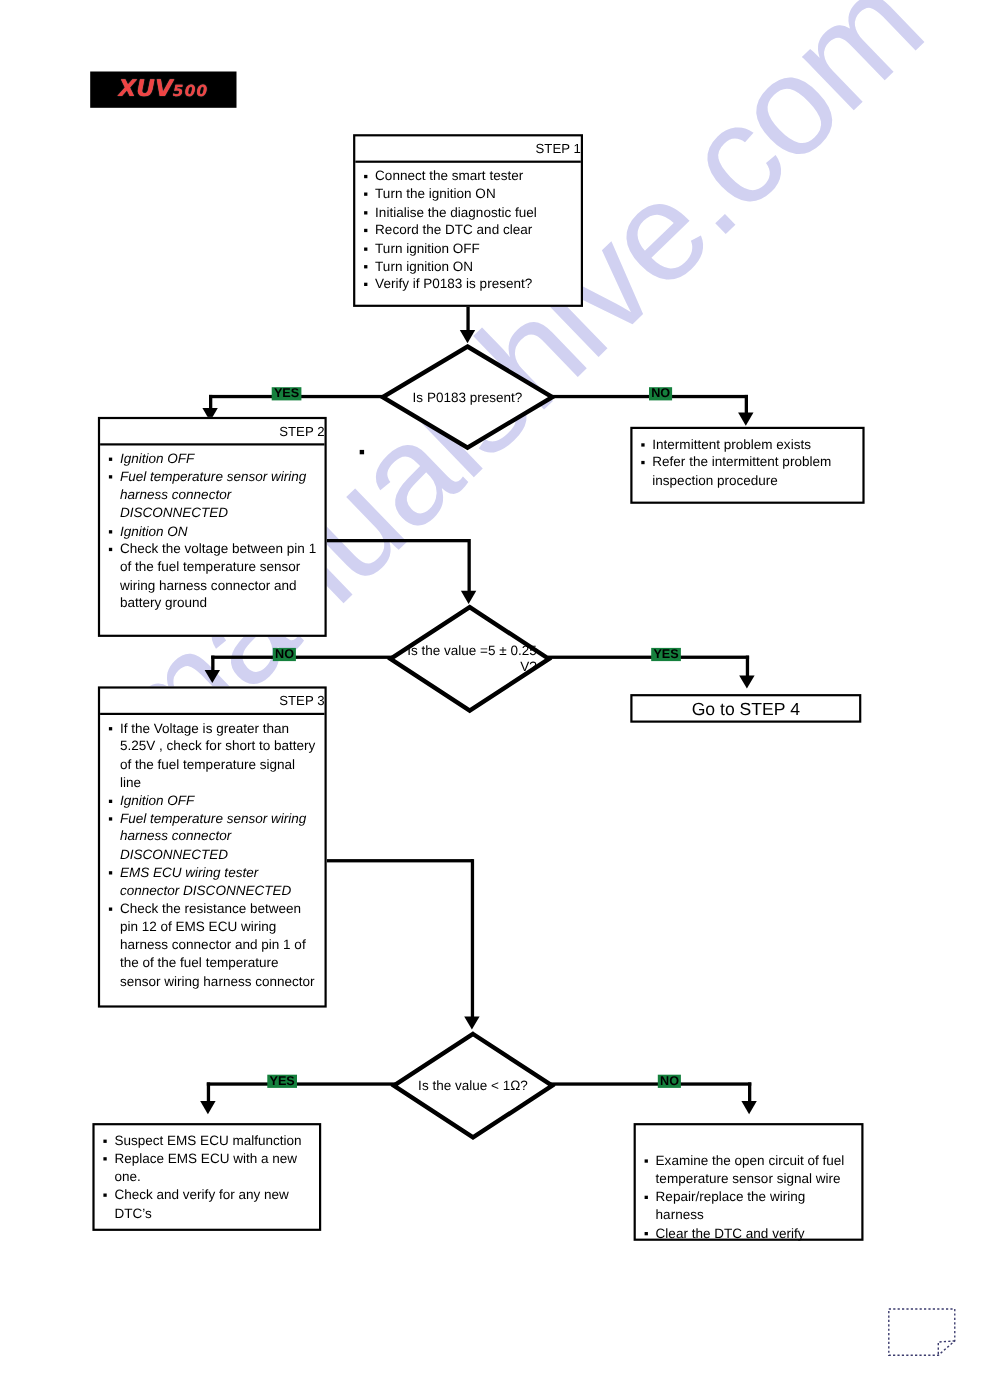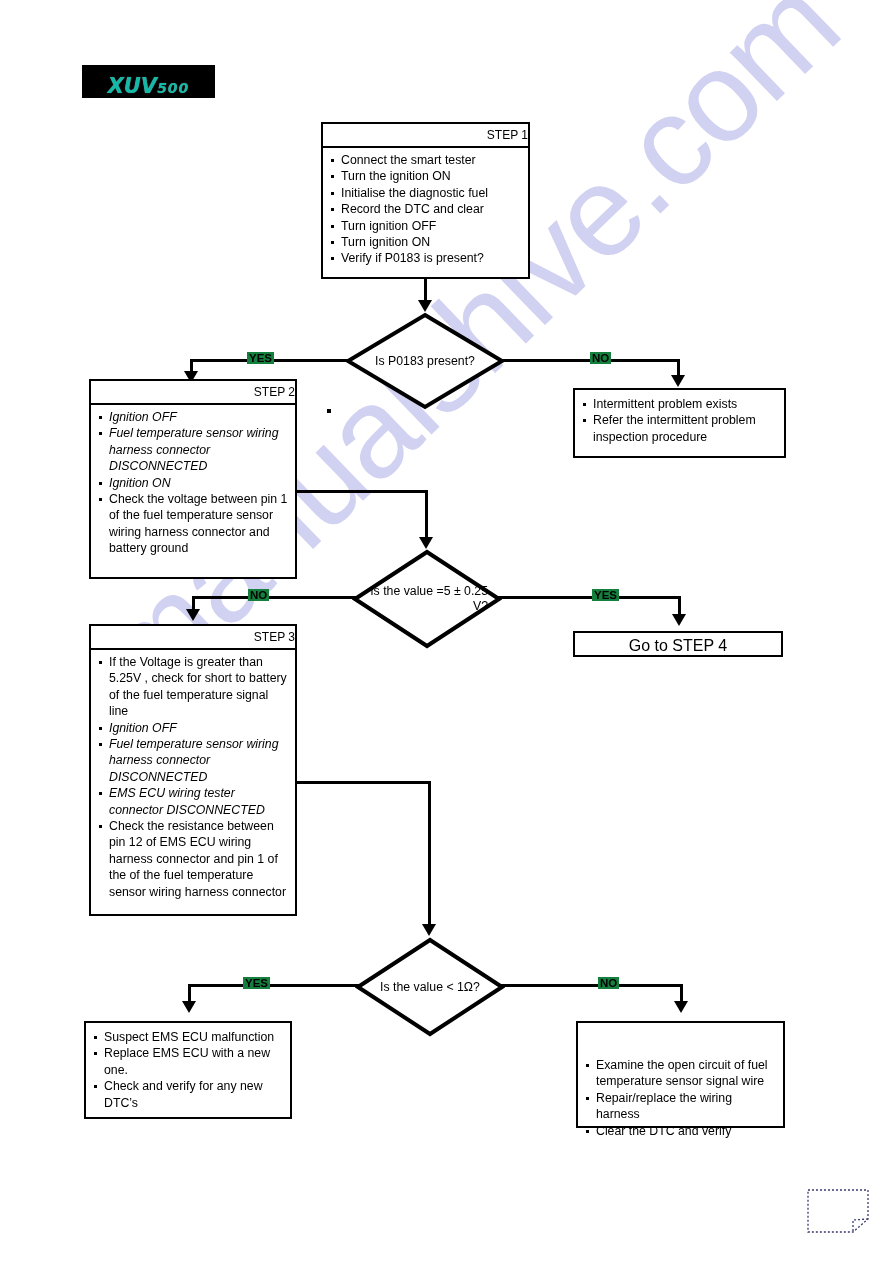--- a/index.html
+++ b/index.html
@@ -54,23 +54,23 @@
     background: #000000;
     z-index: 5;
     overflow: hidden;
   }
   .logo-text {
     position: absolute;
     left: 0;
     top: 0;
     width: 133px;
     height: 33px;
-    line-height: 42px;
+    line-height: 30px;
     text-align: center;
-    color: #14b8a6;
+    color: #ef4444;
     font-family: "DejaVu Sans", sans-serif;
     font-weight: 700;
     font-style: italic;
     font-size: 21px;
     letter-spacing: 0px;
     text-shadow: 0 0 1px #888;
   }
   .logo-text .suffix {
     font-size: 14px;
     letter-spacing: 1px;
@@ -323,21 +323,21 @@
     <div class="node-body" style="padding-top:6px;">
       <ul class="bullets">
         <li>Suspect  EMS ECU  malfunction</li>
         <li>Replace EMS ECU  with a new one.</li>
         <li>Check and verify for any new DTC’s</li>
       </ul>
     </div>
   </div>
 
   <div class="node" style="left:576px; top:1021px; width:209px; height:107px;">
-    <div class="node-body" style="padding-top:24px;margin-top:10px;">
+    <div class="node-body" style="padding-top:24px;">
       <ul class="bullets">
         <li>Examine the  open circuit of fuel temperature sensor signal wire</li>
         <li>Repair/replace the wiring harness</li>
         <li>Clear the DTC and verify</li>
       </ul>
     </div>
   </div>
 
   <div class="corner-fold">
     <svg width="62" height="44" viewBox="0 0 62 44">

